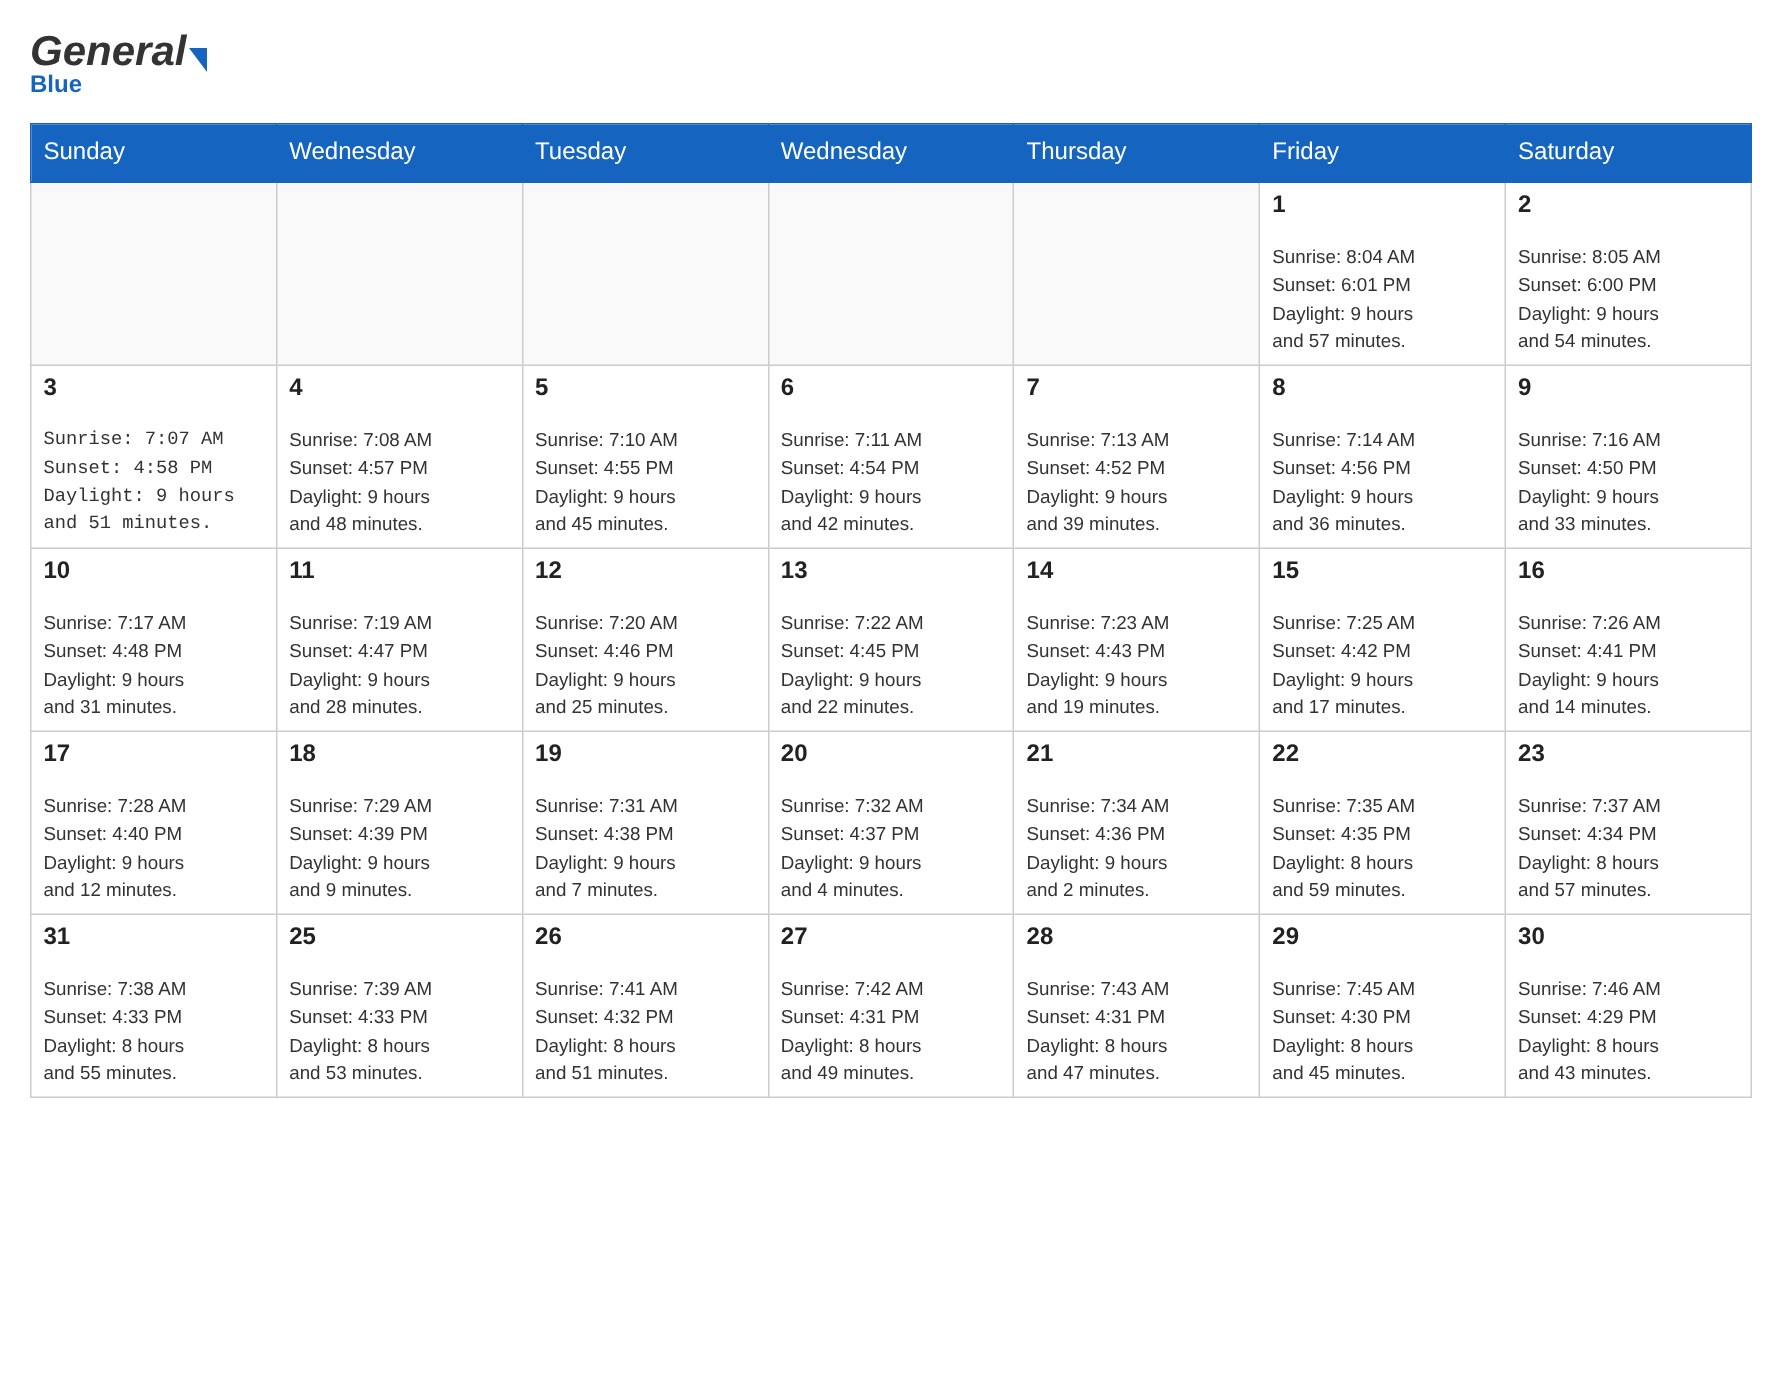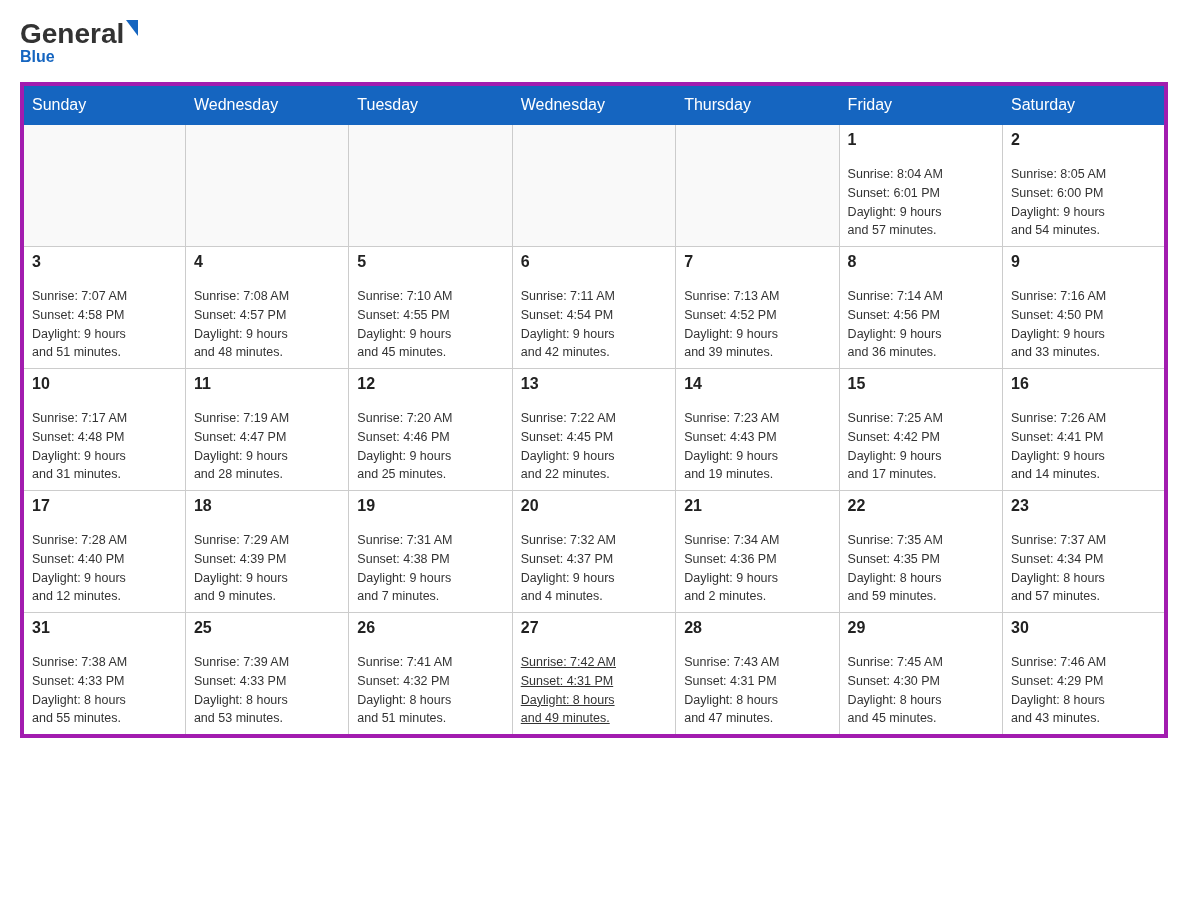--- a/index.html
+++ b/index.html
@@ -32,21 +32,22 @@
       width: 0;
       height: 0;
       border-left: 12px solid transparent;
       border-right: 0px solid transparent;
       border-top: 16px solid #1565C0;
       display: inline-block;
       margin-left: 2px;
     }
     .logo-line {
       display: flex;
-      align-items: flex-start;
+      align-items: flex-end;
+      font-style: italic;
     }
     .logo-blue-text {
       color: #1565C0;
       font-size: 16px;
       font-weight: bold;
     }
     .title-section {
       text-align: right;
     }
     .month-title {
@@ -56,21 +57,21 @@
       line-height: 1.1;
     }
     .location-title {
       font-size: 22px;
       color: #555;
       margin-top: 4px;
     }
     .calendar-table {
       width: 100%;
       border-collapse: collapse;
-      border: 4px solid #a21caf;
+      border: 1px solid #a21caf;
       padding-left: 15px;
     }
     .calendar-table th {
       background-color: #1565C0;
       color: #fff;
       font-size: 16px;
       font-weight: normal;
       padding: 10px 8px;
       text-align: left;
       border: 1px solid #1565C0;
@@ -151,21 +152,21 @@
           <span class="day-number">2</span>
           <div class="day-info" style="white-space: pre-line;">Sunrise: 8:05 AM
 Sunset: 6:00 PM
 Daylight: 9 hours
 and 54 minutes.</div>
         </td>
       </tr>
       <tr class="week-row">
         <td>
           <span class="day-number">3</span>
-          <div class="day-info" style="white-space: pre-line;">Sunrise: 7:07 AM
+          <div class="day-info" style="white-space: pre-line; font-family: Liberation Mono, monospace;">Sunrise: 7:07 AM
 Sunset: 4:58 PM
 Daylight: 9 hours
 and 51 minutes.</div>
         </td>
         <td>
           <span class="day-number">4</span>
           <div class="day-info" style="white-space: pre-line;">Sunrise: 7:08 AM
 Sunset: 4:57 PM
 Daylight: 9 hours
 and 48 minutes.</div>
@@ -325,21 +326,21 @@
         </td>
         <td>
           <span class="day-number">26</span>
           <div class="day-info" style="white-space: pre-line;">Sunrise: 7:41 AM
 Sunset: 4:32 PM
 Daylight: 8 hours
 and 51 minutes.</div>
         </td>
         <td>
           <span class="day-number">27</span>
-          <div class="day-info" style="white-space: pre-line; text-decoration: underline;">Sunrise: 7:42 AM
+          <div class="day-info" style="white-space: pre-line;">Sunrise: 7:42 AM
 Sunset: 4:31 PM
 Daylight: 8 hours
 and 49 minutes.</div>
         </td>
         <td>
           <span class="day-number">28</span>
           <div class="day-info" style="white-space: pre-line;">Sunrise: 7:43 AM
 Sunset: 4:31 PM
 Daylight: 8 hours
 and 47 minutes.</div>

